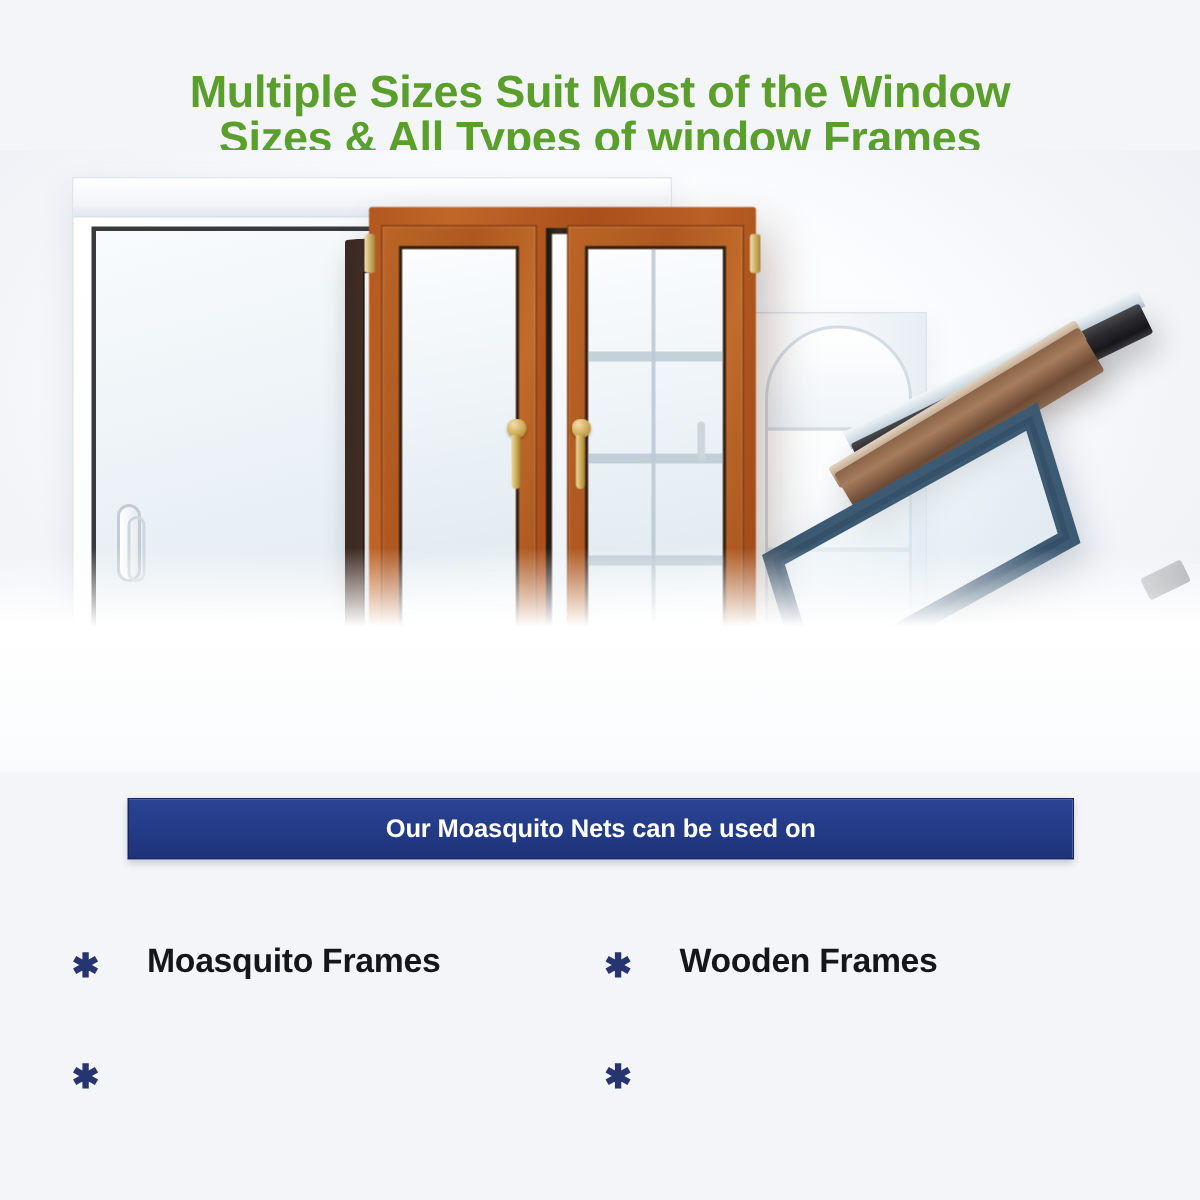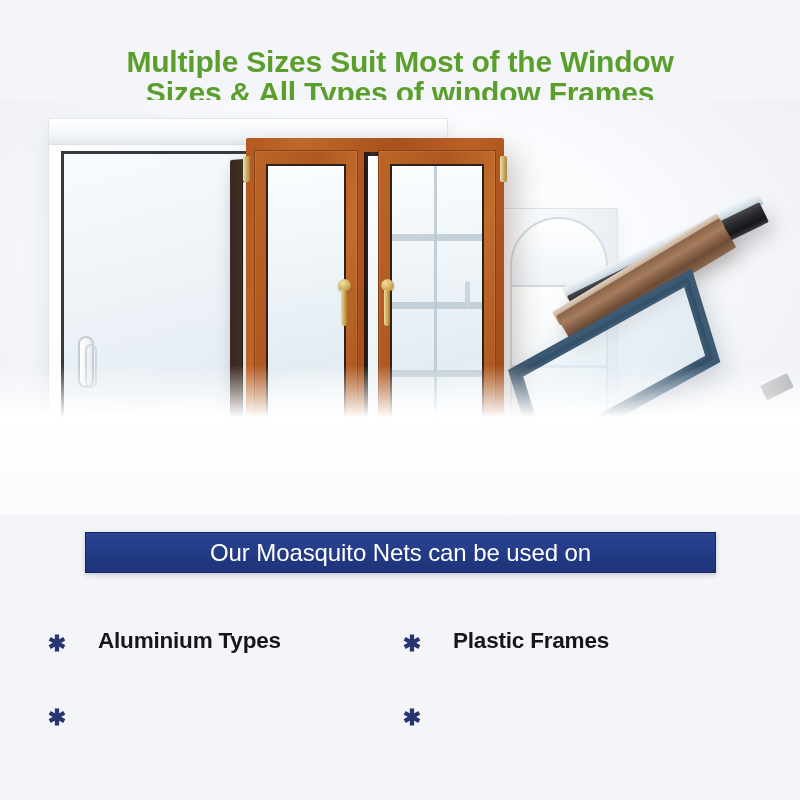--- a/index.html
+++ b/index.html
@@ -247,22 +247,22 @@
     position: absolute;
     left: 85px; top: 532px;
     width: 631px; height: 41px;
     background: linear-gradient(to bottom, #2b4394 0%, #233a85 55%, #1e3379 100%);
     border: 1px solid #16275c;
     display: flex; align-items: center; justify-content: center;
     box-shadow: 0 2px 5px rgba(25,40,95,.22);
   }
   .banner-text {
     color: #ffffff;
-    font-size: 24px;
-    font-weight: normal;
+    font-size: 17px;
+    font-weight: bold;
     letter-spacing: -0.1px;
     white-space: nowrap;
   }
 
   
   .features {
     position: absolute;
     left: 40px; top: 604px;
     width: 730px;
     display: grid;
@@ -360,26 +360,26 @@
 </div>
 
 <div class="banner">
   <span class="banner-text">Our Moasquito Nets can be used on</span>
 </div>
 
 <div class="features">
 
   <div class="feat">
     <span class="bullet">✱</span>
-    <span class="feat-label">Aluminium Types</span>
+    <span class="feat-label">Moasquito Frames</span>
   </div>
 
   <div class="feat">
     <span class="bullet">✱</span>
-    <span class="feat-label">Plastic Frames</span>
+    <span class="feat-label">Wooden Frames</span>
   </div>
 
   <div class="feat">
     <span class="bullet">✱</span>
   </div>
 
   <div class="feat">
     <span class="bullet">✱</span>
   </div>
 

